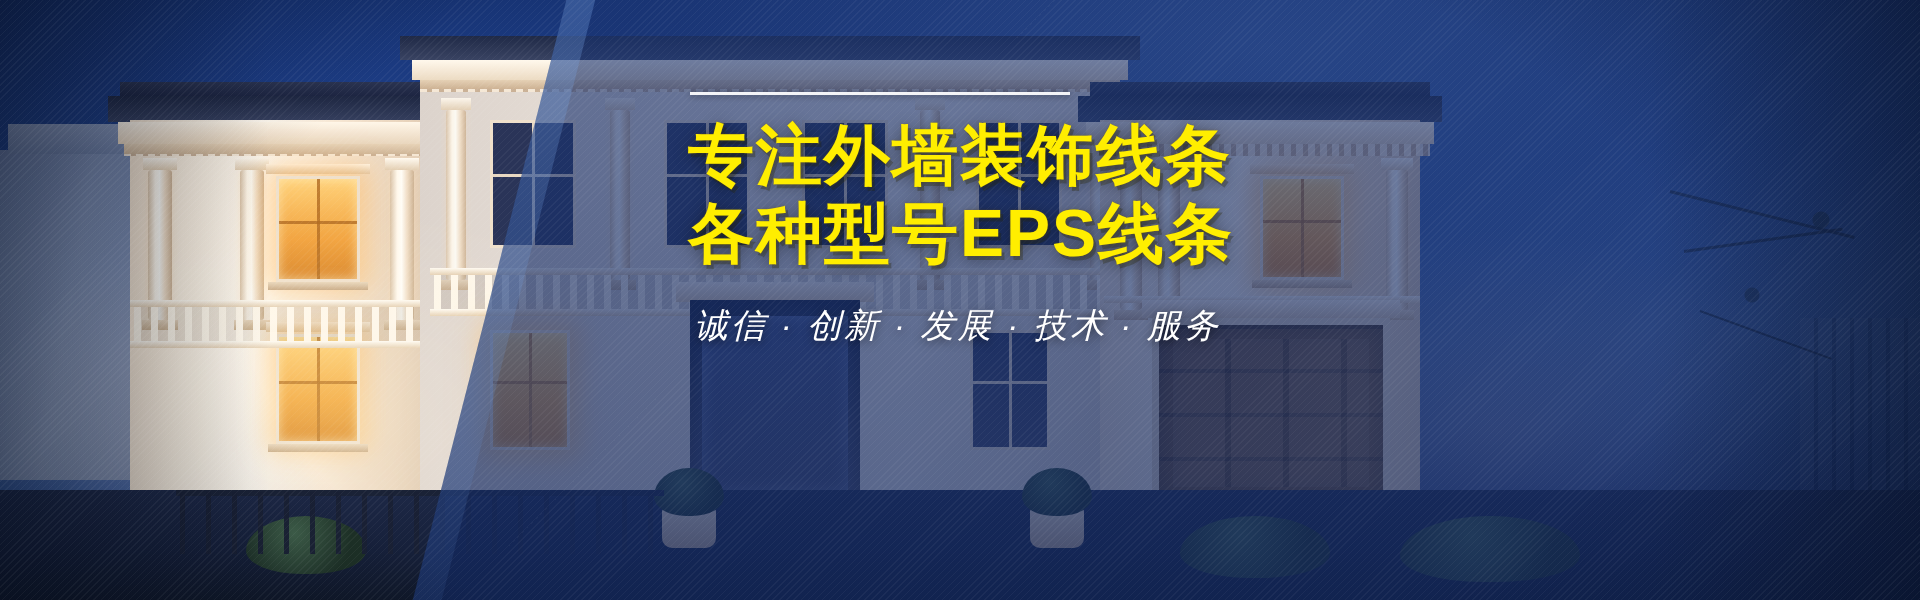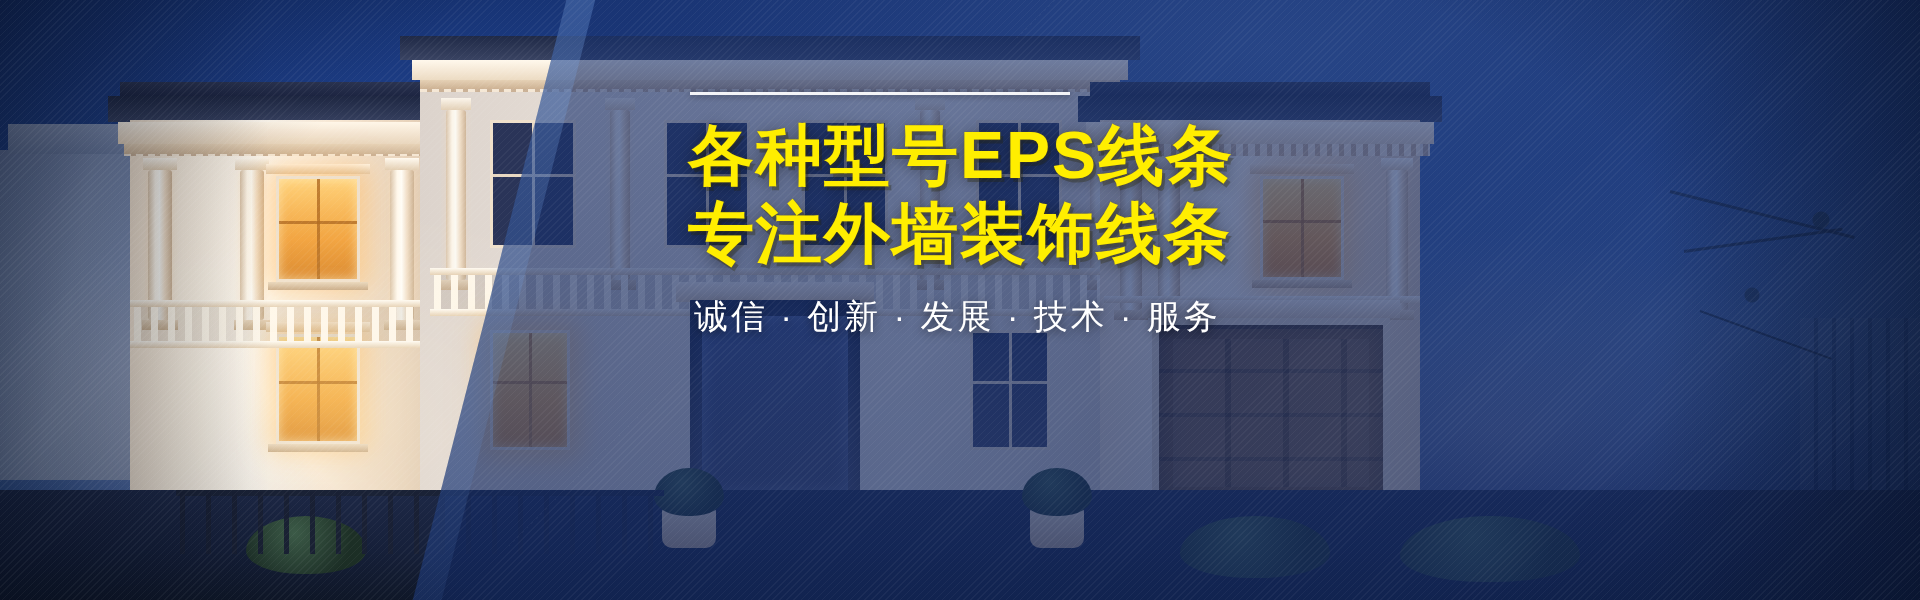--- a/index.html
+++ b/index.html
@@ -235,22 +235,23 @@
   .head{
     color:#ffee00;font-size:66px;font-weight:bold;letter-spacing:2px;
     line-height:1.18;margin:0 0 0 0;white-space:nowrap;
     text-shadow:
       0 0 2px rgba(120,90,0,.55),
       3px 4px 0 rgba(40,35,0,.30),
       0 3px 16px rgba(0,0,0,.45);
   }
   #tagline{
     color:#ffffff;font-size:34px;font-weight:300;letter-spacing:3px;
-    margin:21px 0 0 6px;white-space:nowrap;
+    margin:30px 0 0 6px;white-space:nowrap;
     text-shadow:0 2px 10px rgba(0,0,0,.55);
+    font-style:italic;
   }
 </style>
 </head>
 <body>
 
 <div id="banner">
 
   <div class="layer" id="sky"></div>
   <div class="layer" id="sky-haze"></div>
 
@@ -377,18 +378,18 @@
   <div id="fence-top"></div>
   <div id="fence"></div>
 
   <div id="diag-panel"></div>
   <div id="diag-panel-edge"></div>
   <div class="layer" id="vignette"></div>
   <div class="layer" id="hatch"></div>
 
   <div id="copy">
     <div id="rule"></div>
+    <div class="head">专注外墙装饰线条</div>
     <div class="head">各种型号EPS线条</div>
-    <div class="head">专注外墙装饰线条</div>
     <div id="tagline">诚信 · 创新 · 发展 · 技术 · 服务</div>
   </div>
 
 </div>
 
 </body></html>

